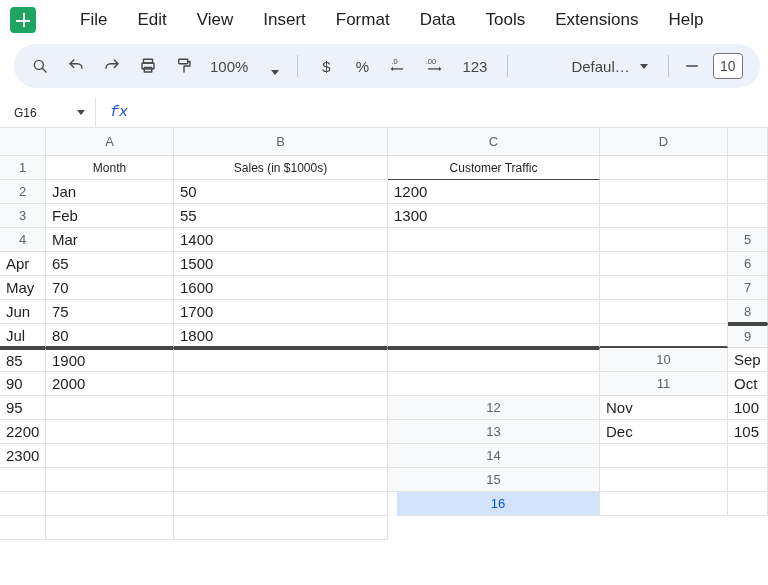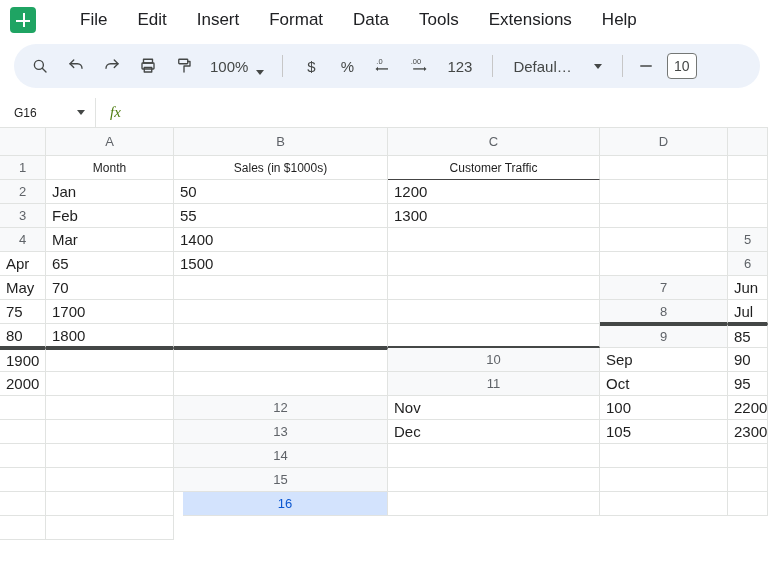--- a/index.html
+++ b/index.html
@@ -60,34 +60,34 @@
     color: #444746;
   }
   .tbtn {
     width: 32px; height: 30px;
     display: flex; align-items: center; justify-content: center;
     border-radius: 6px;
     cursor: pointer;
     font-size: 16px;
   }
   .tbtn svg { width: 18px; height: 18px; fill: none; stroke: #444746; stroke-width: 1.8; stroke-linecap: round; stroke-linejoin: round; }
-  .zoom-group { display: flex; align-items: flex-end; padding: 0 6px; cursor: pointer; }
+  .zoom-group { display: flex; align-items: flex-end; padding: 0 6px; cursor: pointer; gap: 15px; }
   .zoom-group span { font-size: 15px; margin-right: 8px; }
   .caret-dn { width:0;height:0;border-left:4px solid transparent;border-right:4px solid transparent;border-top:5px solid #444746;}
   .divider { width:1px; height:22px; background:#c7c7c7; margin:0 8px;}
   .txt-btn { padding:0 6px; font-size:15px; color:#444746; display:flex;align-items:center;justify-content:center;width:32px;height:30px;border-radius:6px;cursor:pointer;}
-  .font-group{display:flex;align-items:center;gap:22px;padding:0 8px;cursor:pointer;}
+  .font-group{display:flex;align-items:center;gap:10px;padding:0 8px;cursor:pointer;margin-left:43px;}
   .font-group span{max-width:70px;overflow:hidden;text-overflow:ellipsis;white-space:nowrap;font-size:15px;}
   .size-group{display:flex;align-items:center;gap:10px;}
   .size-box{width:30px;height:26px;border:1px solid #747775;border-radius:4px;display:flex;align-items:center;justify-content:center;font-size:14px;background:#fff;}
 
   
   .fxrow{display:flex;align-items:center;border-bottom:1px solid #e1e3e1;height:30px;}
   .namebox{width:95px;height:30px;display:flex;align-items:center;justify-content:space-between;padding:0 10px 0 14px;font-size:12px;color:#1f1f1f;cursor:pointer;}
-  .fx-lbl{font-family: Liberation Serif, serif;font-style:italic;color:#4d7c0f;font-size:15px;padding-left:14px;border-left:1px solid #e1e3e1;height:100%;display:flex;align-items:center;}
+  .fx-lbl{font-family: Liberation Mono, monospace;font-style:italic;color:#1d4ed8;font-size:15px;padding-left:14px;border-left:1px solid #e1e3e1;height:100%;display:flex;align-items:center;}
 
   
   .grid{display:grid;grid-template-columns:46px 128px 214px 212px 128px 40px;font-family:Arial,sans-serif;}
   .col-head,.row-head,.corner,.cell{
     border-right:1px solid #e1e3e1;border-bottom:1px solid #e1e3e1;
     height:24px;display:flex;align-items:center;
   }
   .corner,.col-head,.row-head{
     background:#f8f9fa;color:#5f6368;font-size:12px;justify-content:center;
   }
@@ -101,20 +101,21 @@
   .hdr-cell{justify-content:center;font-size:12px;}
   .hdr-cell.cC{border-bottom:1.5px solid #444;}
 </style>
 </head>
 <body>
 
 <div class="menubar">
   <div class="logo"></div>
   <div class="menu-item">File</div>
   <div class="menu-item">Edit</div>
+  <div class="menu-item">View</div>
   <div class="menu-item">Insert</div>
   <div class="menu-item">Format</div>
   <div class="menu-item">Data</div>
   <div class="menu-item">Tools</div>
   <div class="menu-item">Extensions</div>
   <div class="menu-item">Help</div>
 </div>
 
 <div class="toolbar">
   <div class="tbtn">
@@ -228,20 +229,21 @@
     <div class="cell"></div>
     <div class="row-head">5</div>
     <div class="cell">Apr</div>
     <div class="cell">65</div>
     <div class="cell">1500</div>
     <div class="cell"></div>
     <div class="cell"></div>
     <div class="row-head">6</div>
     <div class="cell">May</div>
     <div class="cell">70</div>
+    <div class="cell">1600</div>
     <div class="cell"></div>
     <div class="cell"></div>
     <div class="row-head">7</div>
     <div class="cell">Jun</div>
     <div class="cell">75</div>
     <div class="cell">1700</div>
     <div class="cell"></div>
     <div class="cell"></div>
     <div class="row-head row-8">8</div>
     <div class="cell row-8">Jul</div>

